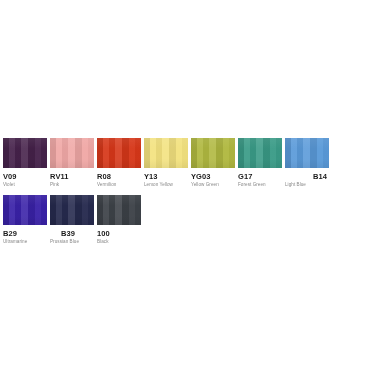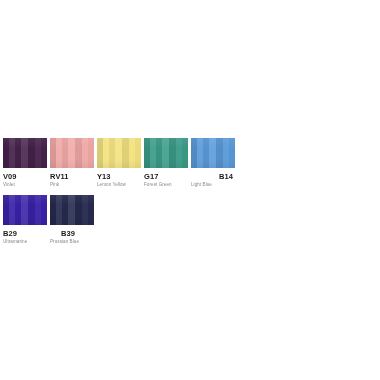--- a/index.html
+++ b/index.html
@@ -120,28 +120,44 @@
     </div>
     <div class="swatch-cell">
       <div class="swatch-color" style="background-color: rgb(240, 168, 166);">
         <span class="bands"></span>
         <span class="sheen"></span>
       </div>
       <div class="swatch-code" style="color: rgb(27, 27, 27);">RV11</div>
       <div class="swatch-name" style="color: rgb(138, 138, 138);">Pink</div>
     </div>
     <div class="swatch-cell">
+      <div class="swatch-color" style="background-color: rgb(214, 55, 25);">
+        <span class="bands"></span>
+        <span class="sheen"></span>
+      </div>
+      <div class="swatch-code" style="color: rgb(27, 27, 27);">R08</div>
+      <div class="swatch-name" style="color: rgb(138, 138, 138);">Vermilion</div>
+    </div>
+    <div class="swatch-cell">
       <div class="swatch-color" style="background-color: rgb(243, 226, 127);">
         <span class="bands"></span>
         <span class="sheen"></span>
       </div>
       <div class="swatch-code" style="color: rgb(27, 27, 27);">Y13</div>
       <div class="swatch-name" style="color: rgb(138, 138, 138);">Lemon Yellow</div>
     </div>
     <div class="swatch-cell">
+      <div class="swatch-color" style="background-color: rgb(176, 184, 64);">
+        <span class="bands"></span>
+        <span class="sheen"></span>
+      </div>
+      <div class="swatch-code" style="color: rgb(27, 27, 27);">YG03</div>
+      <div class="swatch-name" style="color: rgb(138, 138, 138);">Yellow Green</div>
+    </div>
+    <div class="swatch-cell">
       <div class="swatch-color" style="background-color: rgb(58, 155, 135);">
         <span class="bands"></span>
         <span class="sheen"></span>
       </div>
       <div class="swatch-code" style="color: rgb(27, 27, 27);">G17</div>
       <div class="swatch-name" style="color: rgb(138, 138, 138);">Forest Green</div>
     </div>
     <div class="swatch-cell">
       <div class="swatch-color" style="background-color: rgb(90, 154, 217);">
         <span class="bands"></span>
@@ -162,15 +178,23 @@
       <div class="swatch-name" style="color: rgb(138, 138, 138);">Ultramarine</div>
     </div>
     <div class="swatch-cell">
       <div class="swatch-color" style="background-color: rgb(38, 42, 78);">
         <span class="bands"></span>
         <span class="sheen"></span>
       </div>
       <div class="swatch-code" style="color: rgb(27, 27, 27); padding-left: 11px;">B39</div>
       <div class="swatch-name" style="color: rgb(138, 138, 138);">Prussian Blue</div>
     </div>
+    <div class="swatch-cell">
+      <div class="swatch-color" style="background-color: rgb(61, 66, 72);">
+        <span class="bands"></span>
+        <span class="sheen"></span>
+      </div>
+      <div class="swatch-code" style="color: rgb(27, 27, 27);">100</div>
+      <div class="swatch-name" style="color: rgb(138, 138, 138);">Black</div>
+    </div>
   </div>
 
 </div>
 
 </body></html>

